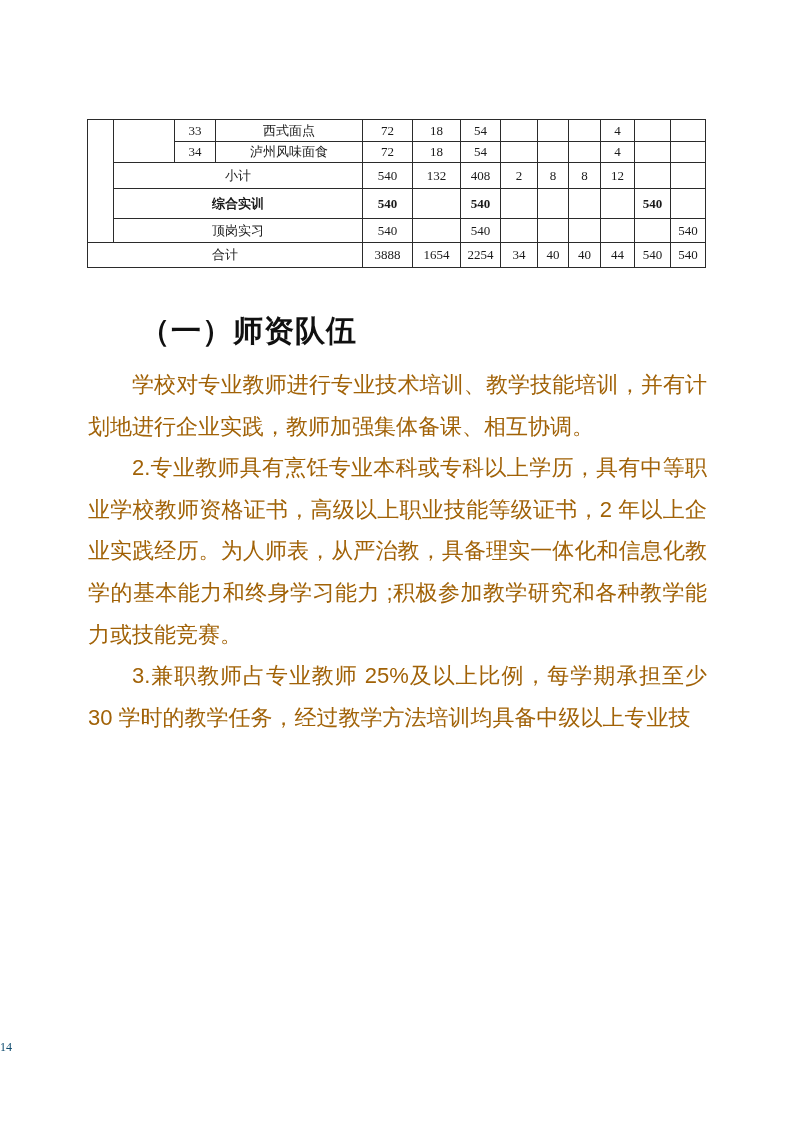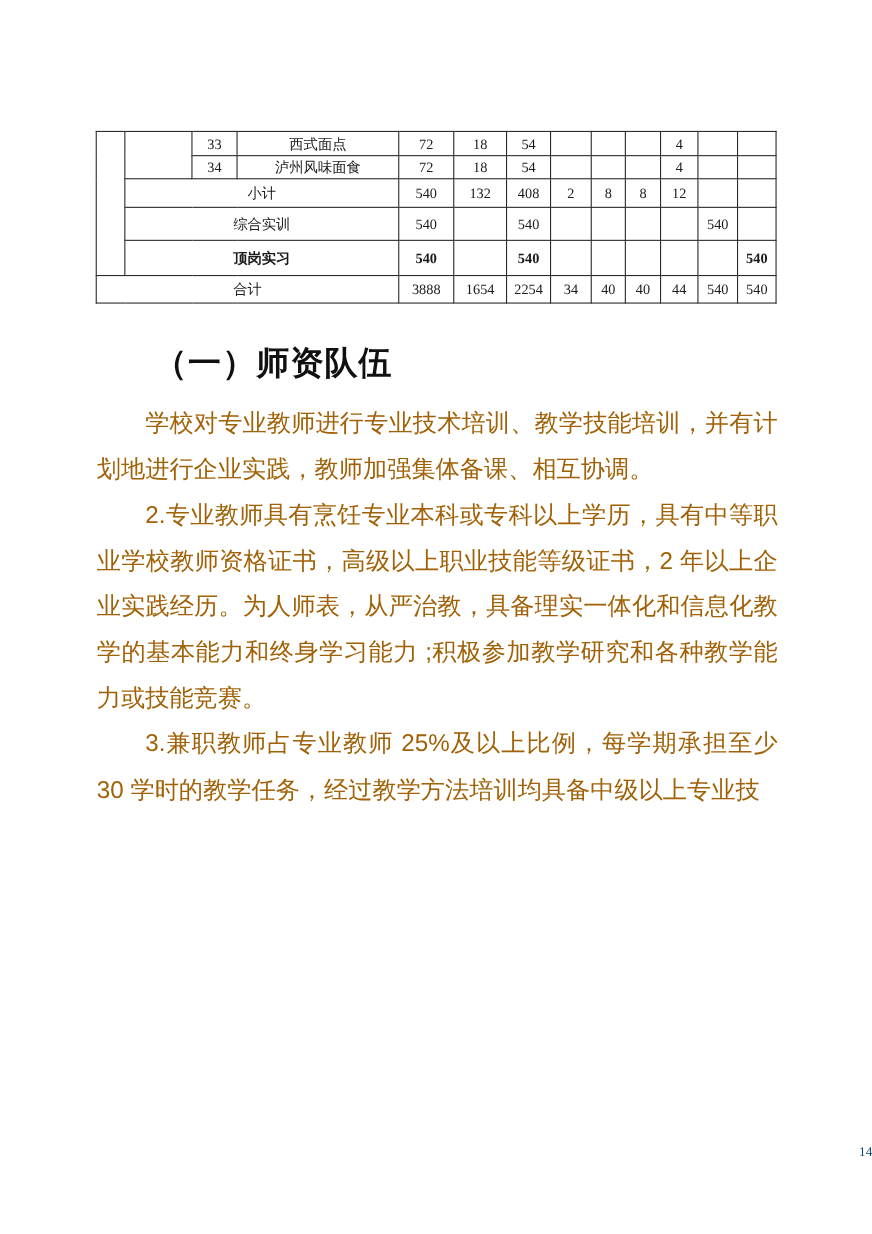--- a/index.html
+++ b/index.html
@@ -15,22 +15,22 @@
     border-collapse:collapse; table-layout:fixed;
     font-family:"Liberation Serif", serif;
     font-size:13px; color:#1a1a1a;
   }
   table.sched td {
     border:1px solid #2b2b2b;
     text-align:center; vertical-align:middle;
     padding:0; overflow:hidden; white-space:nowrap;
   }
   tr.r1 { height:22px; } tr.r2 { height:21px; }
-  tr.r3 { height:26px; } tr.r4 { height:30px; }
-  tr.r5 { height:32px;font-weight:bold; } tr.r6 { height:25px; }
+  tr.r3 { height:26px; } tr.r4 { height:30px;font-weight:bold; }
+  tr.r5 { height:24px; } tr.r6 { height:25px; }
   
   .h1 {
     position:absolute; left:140px; top:285px;
     font-size:23px; font-weight:bold; color:#101010;
     line-height:28px; letter-spacing:1px;
   }
   .h2 {
     position:absolute; left:140px; top:317px;
     font-size:30px; font-weight:bold; color:#101010;
     line-height:28px; letter-spacing:1px;
@@ -38,21 +38,21 @@
   
   .content {
     position:absolute; left:88px; top:364px; width:619px;
     font-size:22px; line-height:41.6px; color:#a16207;
     text-align:justify;
   }
   .content p { margin:0; text-indent:2em; }
   
   .page-number {
     position:absolute; left:0; top:1040px; width:793px;
-    text-align:right; font-family:"Liberation Serif", serif;
+    text-align:left; font-family:"Liberation Serif", serif;
     font-size:12px; color:#0c4a6e;
   }
 </style>
 </head>
 <body>
 
 <div class="page">
 
   <table class="sched">
     <colgroup>

